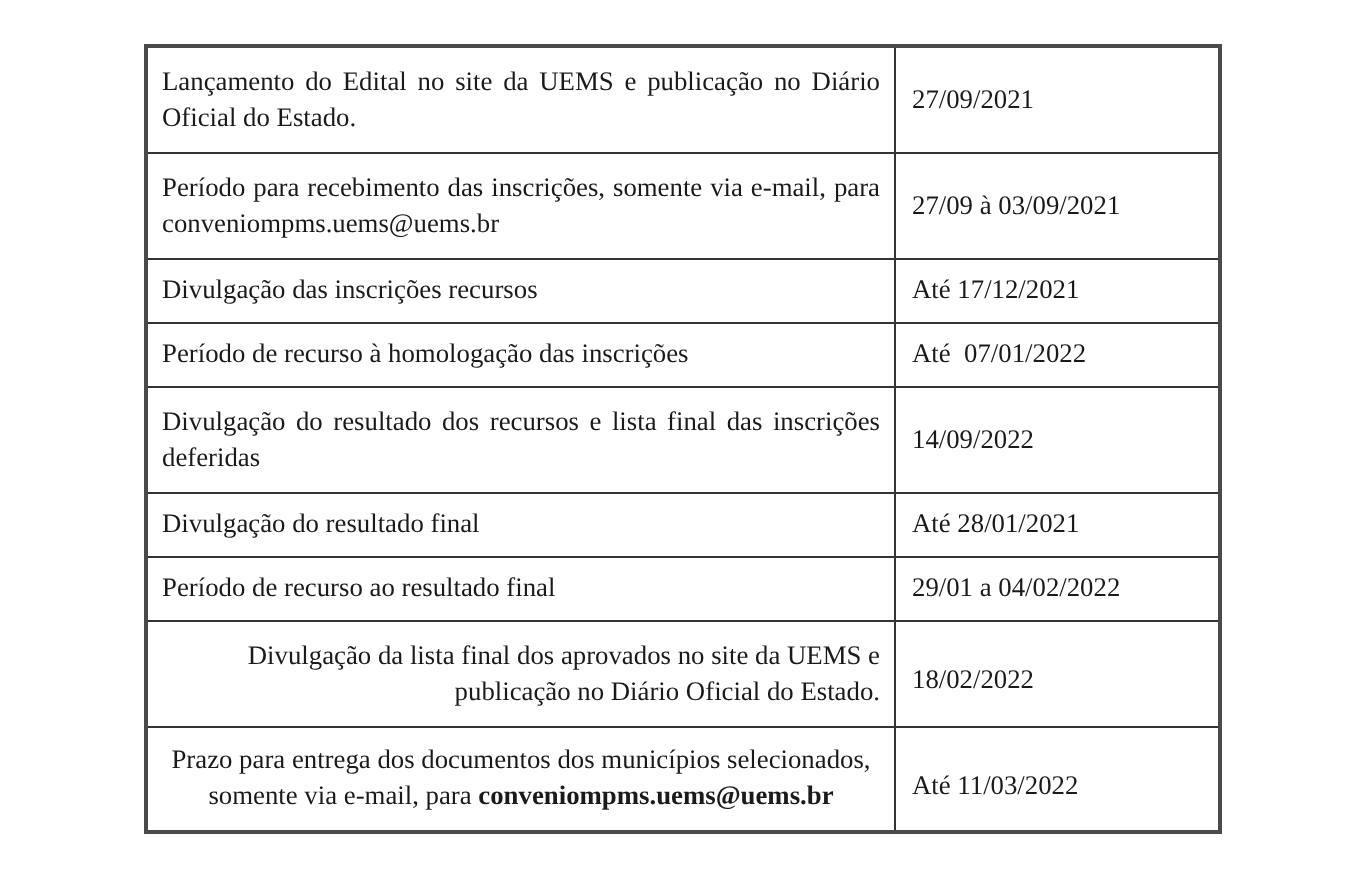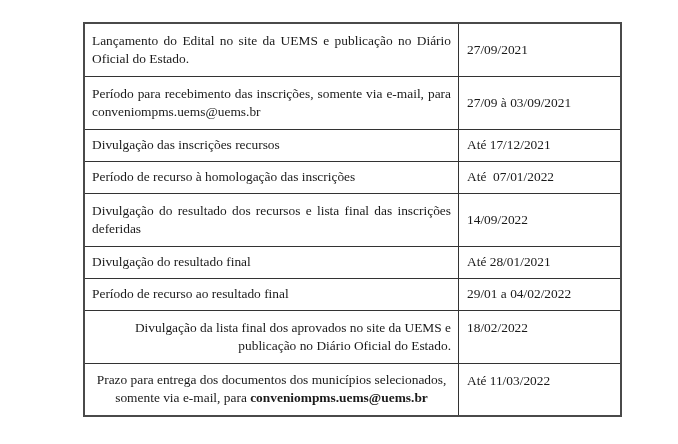--- a/index.html
+++ b/index.html
@@ -10,21 +10,21 @@
   body {
     width: 678px;
     height: 444px;
     position: relative;
     overflow: hidden;
     font-family: "Liberation Serif", "DejaVu Serif", serif;
     color: #1a1a1a;
   }
   .schedule-table {
     position: absolute;
-    left: 83px;
+    left: 72px;
     top: 22px;
     width: 533px;
     border-collapse: collapse;
     table-layout: fixed;
     border: 2px solid #4a4a4a;
   }
   .schedule-table td {
     border: 1px solid #333333;
     padding: 0 7px 0 7px;
     vertical-align: middle;
@@ -34,21 +34,21 @@
   .schedule-table td.desc {
     width: 359px;
     text-align: justify;
   }
   .schedule-table td.date {
     width: 146px;
     padding-left: 8px;
   }
   .schedule-table td.date.top {
     vertical-align: top;
-    padding-top: 8px;
+    padding-top: 20px;
   }
   .bold { font-weight: bold; }
   tr.r2 { height: 53px; }
   tr.r1 { height: 32px; }
 </style>
 </head>
 <body>
 
 <table class="schedule-table">
   <tbody>

